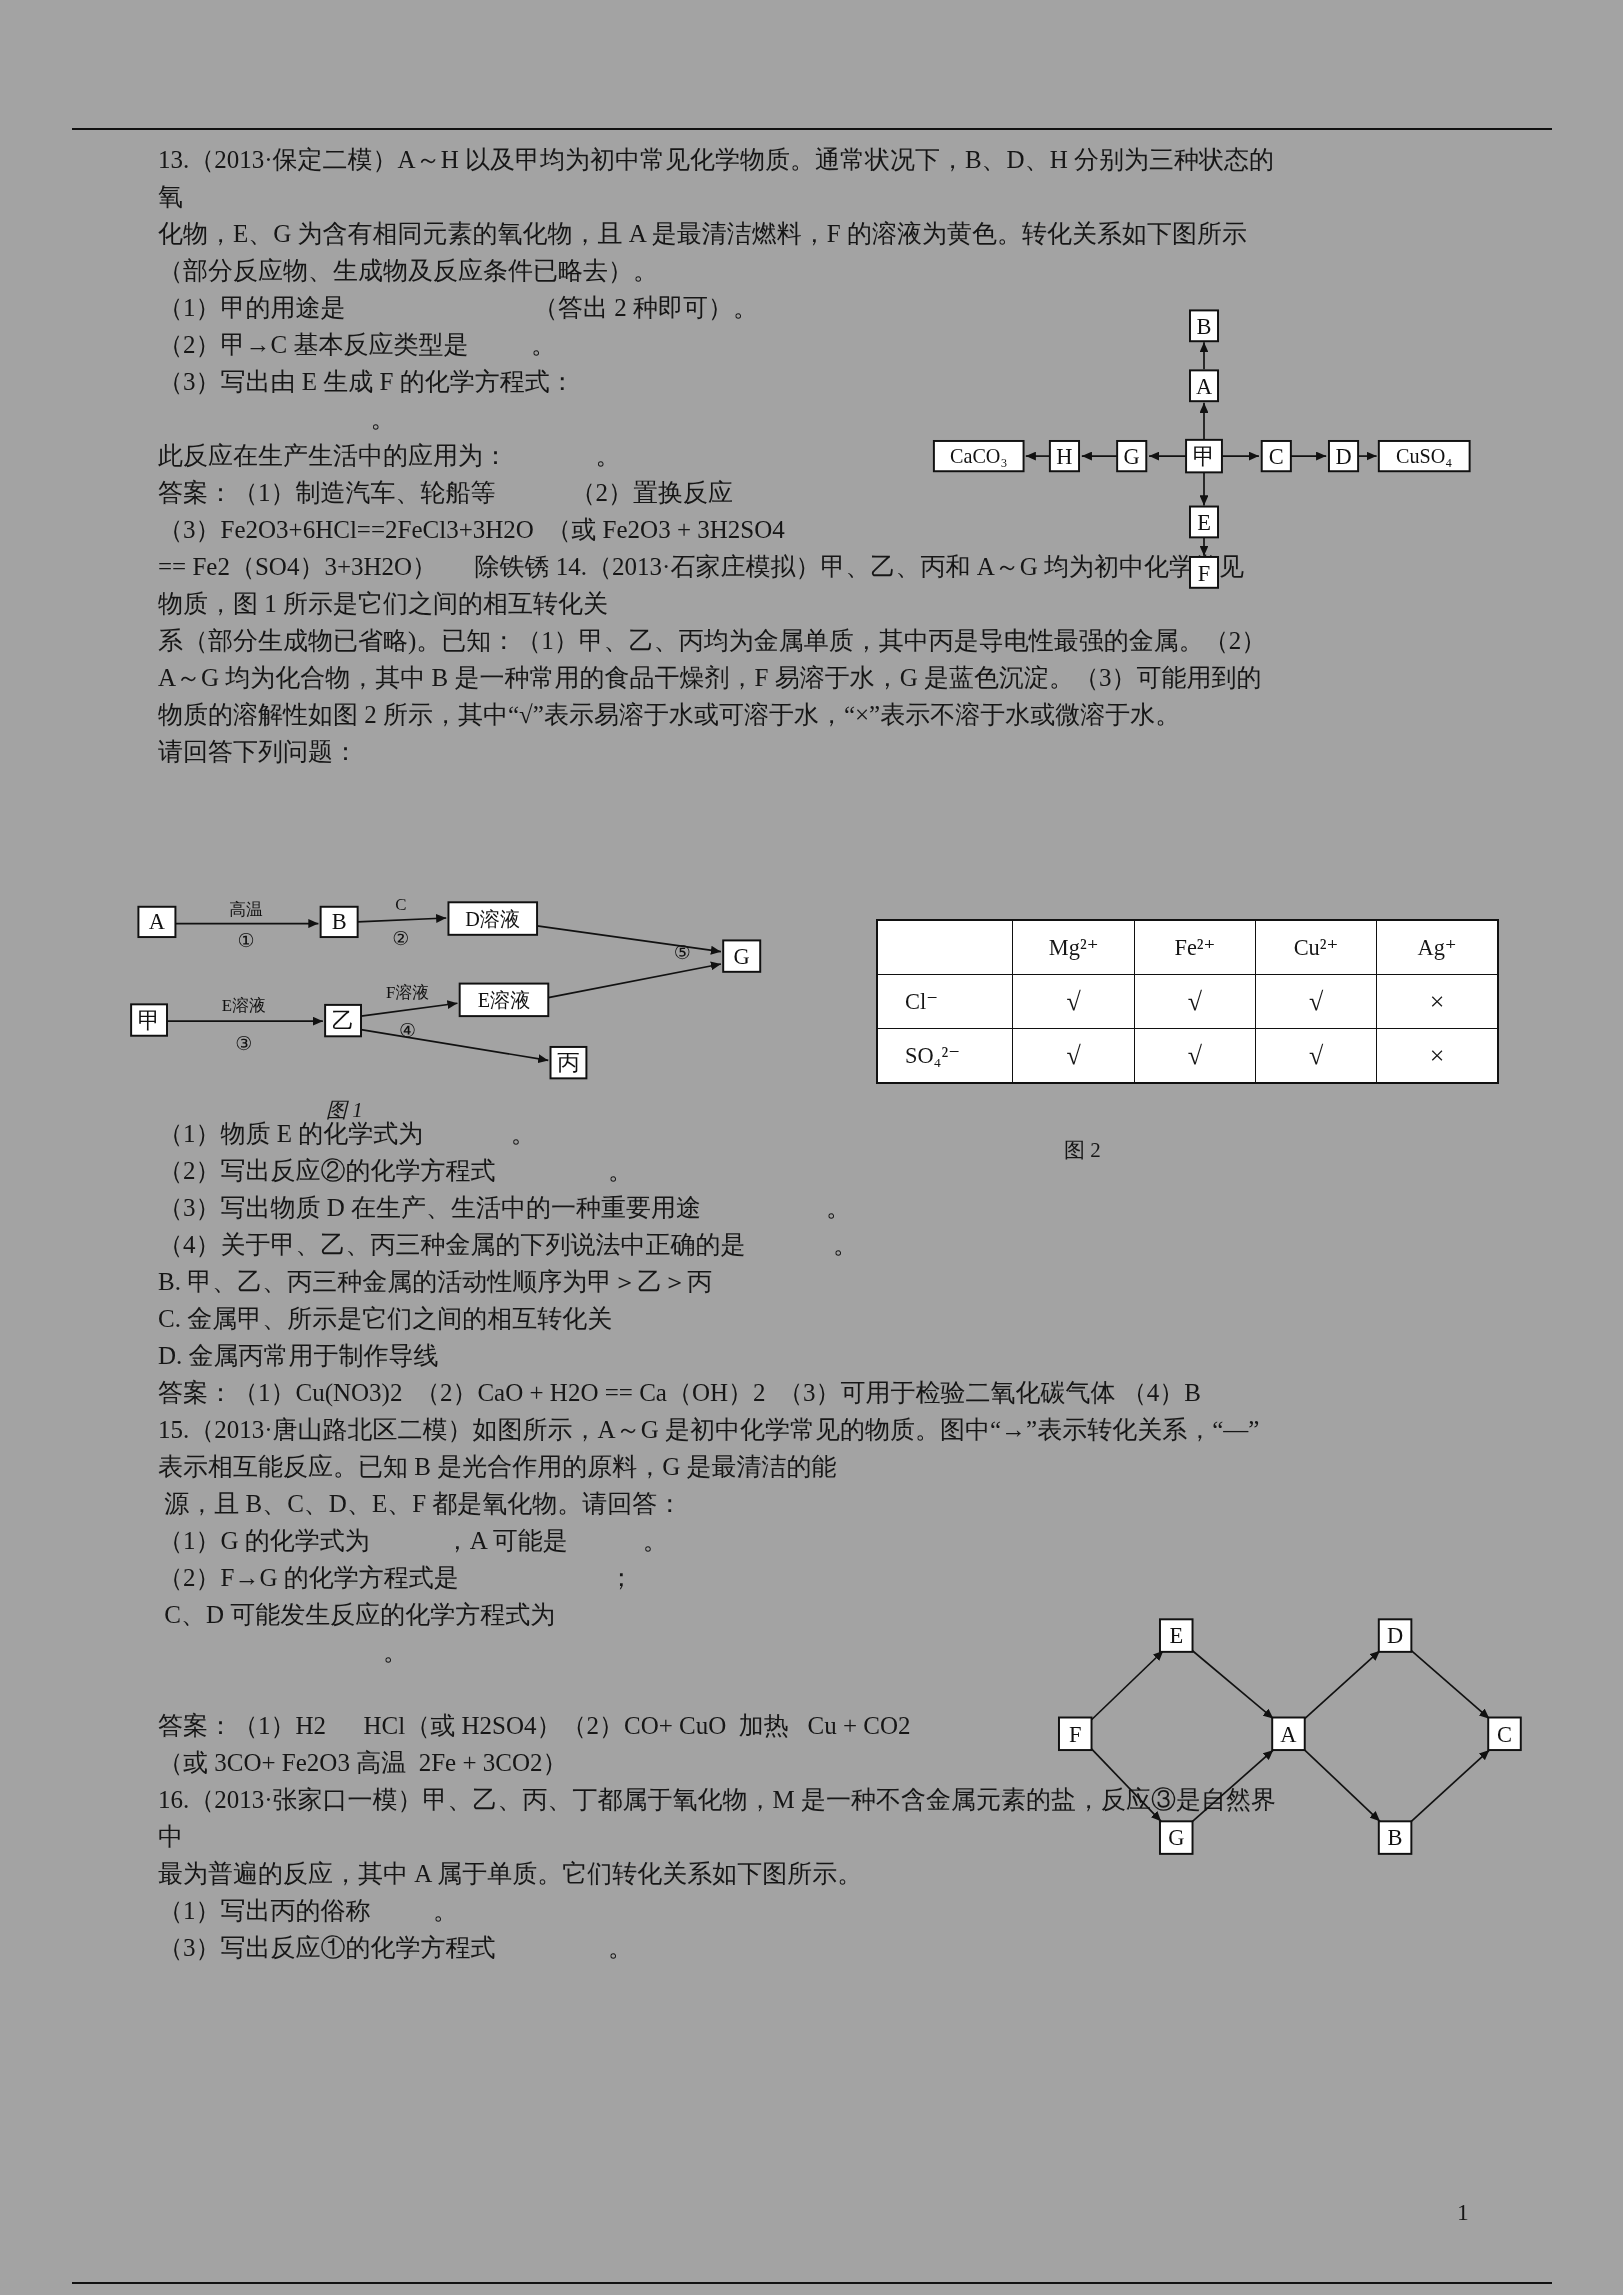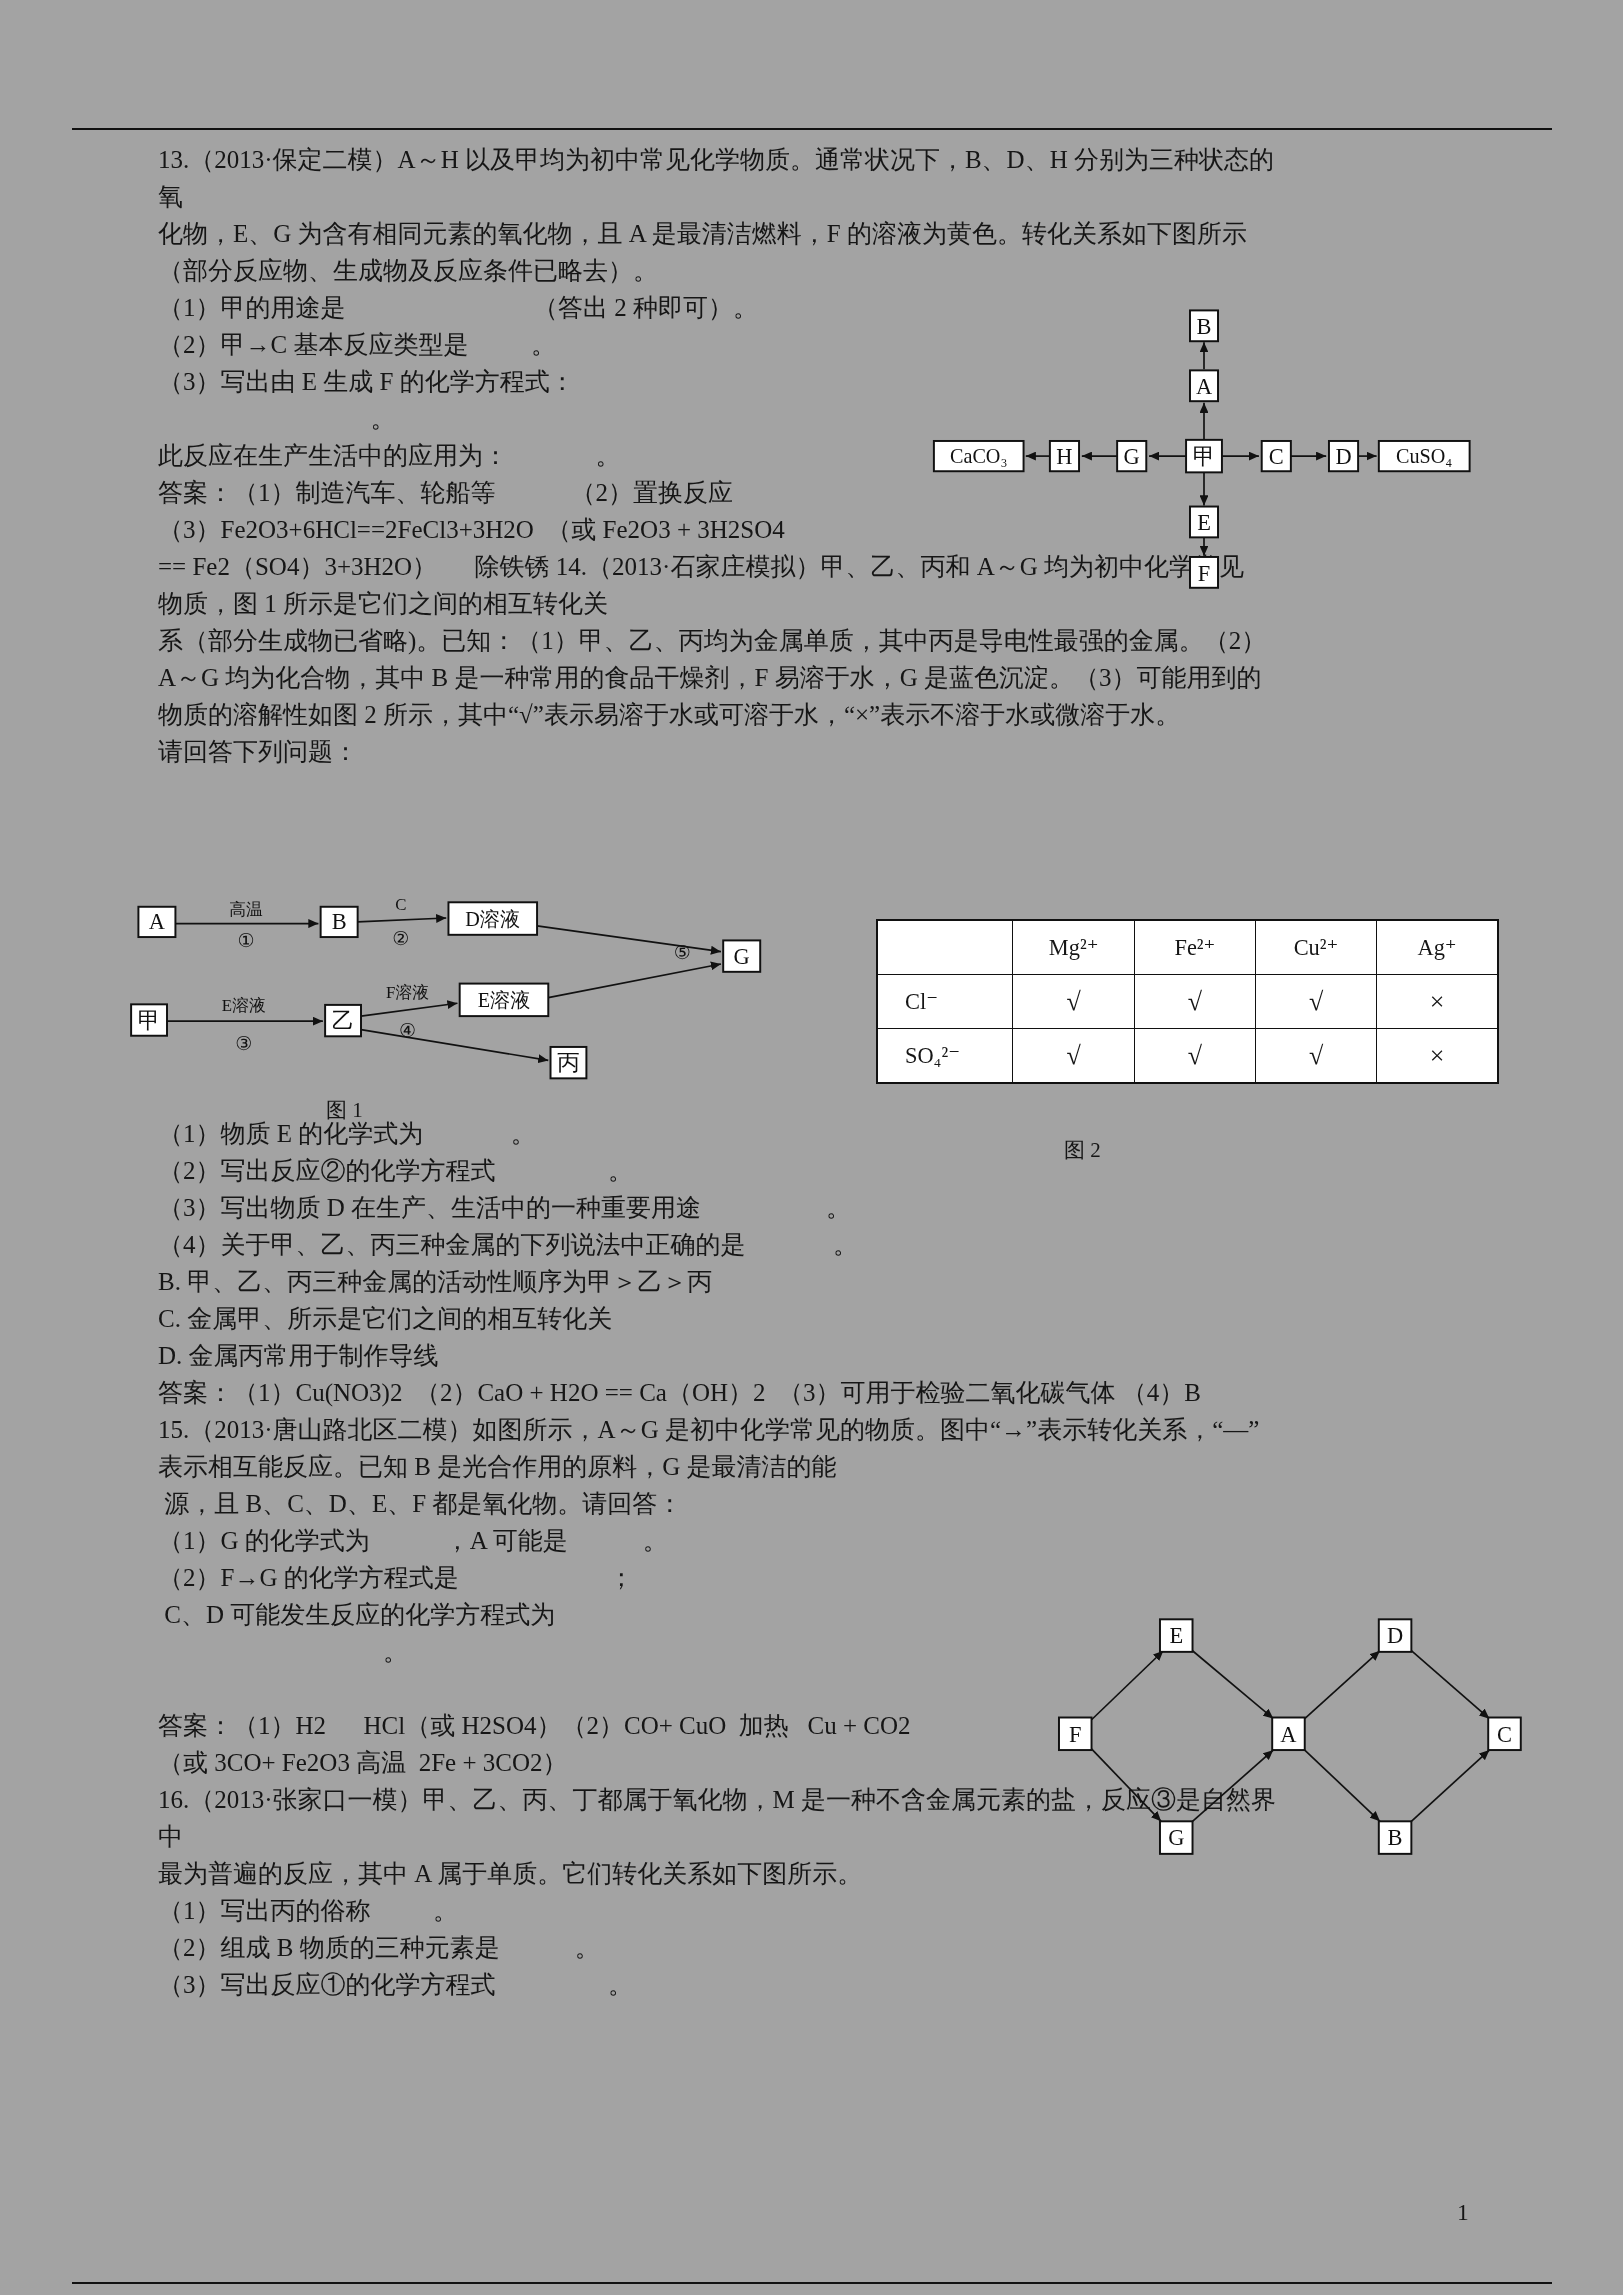--- a/index.html
+++ b/index.html
@@ -15,21 +15,21 @@
   .ln { height:37px; line-height:37px; font-size:25px; white-space:pre; }
   .figures { position:relative; height:345px; }
   .fig1 { position:absolute; left:-28px; top:121px; width:813px; height:202px; }
   .fig2 { position:absolute; left:718px; top:109px;margin-top:40px; }
   .fig2 table { border-collapse:collapse; border:2.8px solid #111; background:#fff; }
   .fig2 th, .fig2 td { border:1.7px solid #111; width:127px; height:53px; text-align:center;
                         font-weight:normal; font-size:22.4px; padding:0; }
   .fig2 td { font-size:26px; }
   .fig2 .ioncol { width:112px; text-align:left; padding-left:27px; }
   .cap { position:absolute; font-size:21px; line-height:21px; }
-  .cap1 { left:168px; top:330px; }
+  .cap1 { left:168px; top:330px;font-style:italic; }
   .cap2 { left:906px; top:370px;text-align:center; }
   .fig13 { position:absolute; left:763px; top:161px; width:566px; height:297px; }
   .fig15 { position:absolute; left:892px; top:1472px; width:505px; height:264px; }
   .pagenum { position:absolute; left:1457px; top:2199px; font-size:23.5px; }
   svg rect.node { fill:#ffffff; stroke:#111; stroke-width:3.5; }
   svg line.arrow, svg line.edge { stroke:#111; stroke-width:3; }
   svg text { fill:#111; font-family:"Liberation Serif","DejaVu Serif",serif; text-anchor:middle; }
   svg text.nlabel { font-size:40px; }
   svg text.slabel { font-size:36px; }
   svg text.alabel { font-size:30px; }
@@ -152,21 +152,20 @@
     <div class="ln">（2）F→G 的化学方程式是                        ；</div>
     <div class="ln"> C、D 可能发生反应的化学方程式为</div>
     <div class="ln">                                    。</div>
     <div class="ln"></div>
     <div class="ln">答案：（1）H2      HCl（或 H2SO4）（2）CO+ CuO  加热   Cu + CO2</div>
     <div class="ln">（或 3CO+ Fe2O3 高温  2Fe + 3CO2）</div>
     <div class="ln">16.（2013·张家口一模）甲、乙、丙、丁都属于氧化物，M 是一种不含金属元素的盐，反应③是自然界</div>
     <div class="ln">中</div>
     <div class="ln">最为普遍的反应，其中 A 属于单质。它们转化关系如下图所示。</div>
     <div class="ln">（1）写出丙的俗称          。</div>
-    <div class="ln">（2）组成 B 物质的三种元素是            。</div>
     <div class="ln">（3）写出反应①的化学方程式                  。</div>
 
     <svg class="fig13" viewBox="0 0 1000 530">
       <defs>
         <marker id="arr13" markerUnits="userSpaceOnUse" markerWidth="20" markerHeight="16" refX="18" refY="8" orient="auto">
           <path d="M0,0 L18,8 L0,16 z" fill="#111"></path>
         </marker>
       </defs>
       <line class="arrow" x1="500" y1="247" x2="500" y2="180" marker-end="url(#arr13)"></line>
       <line class="arrow" x1="500" y1="120" x2="500" y2="72" marker-end="url(#arr13)"></line>

